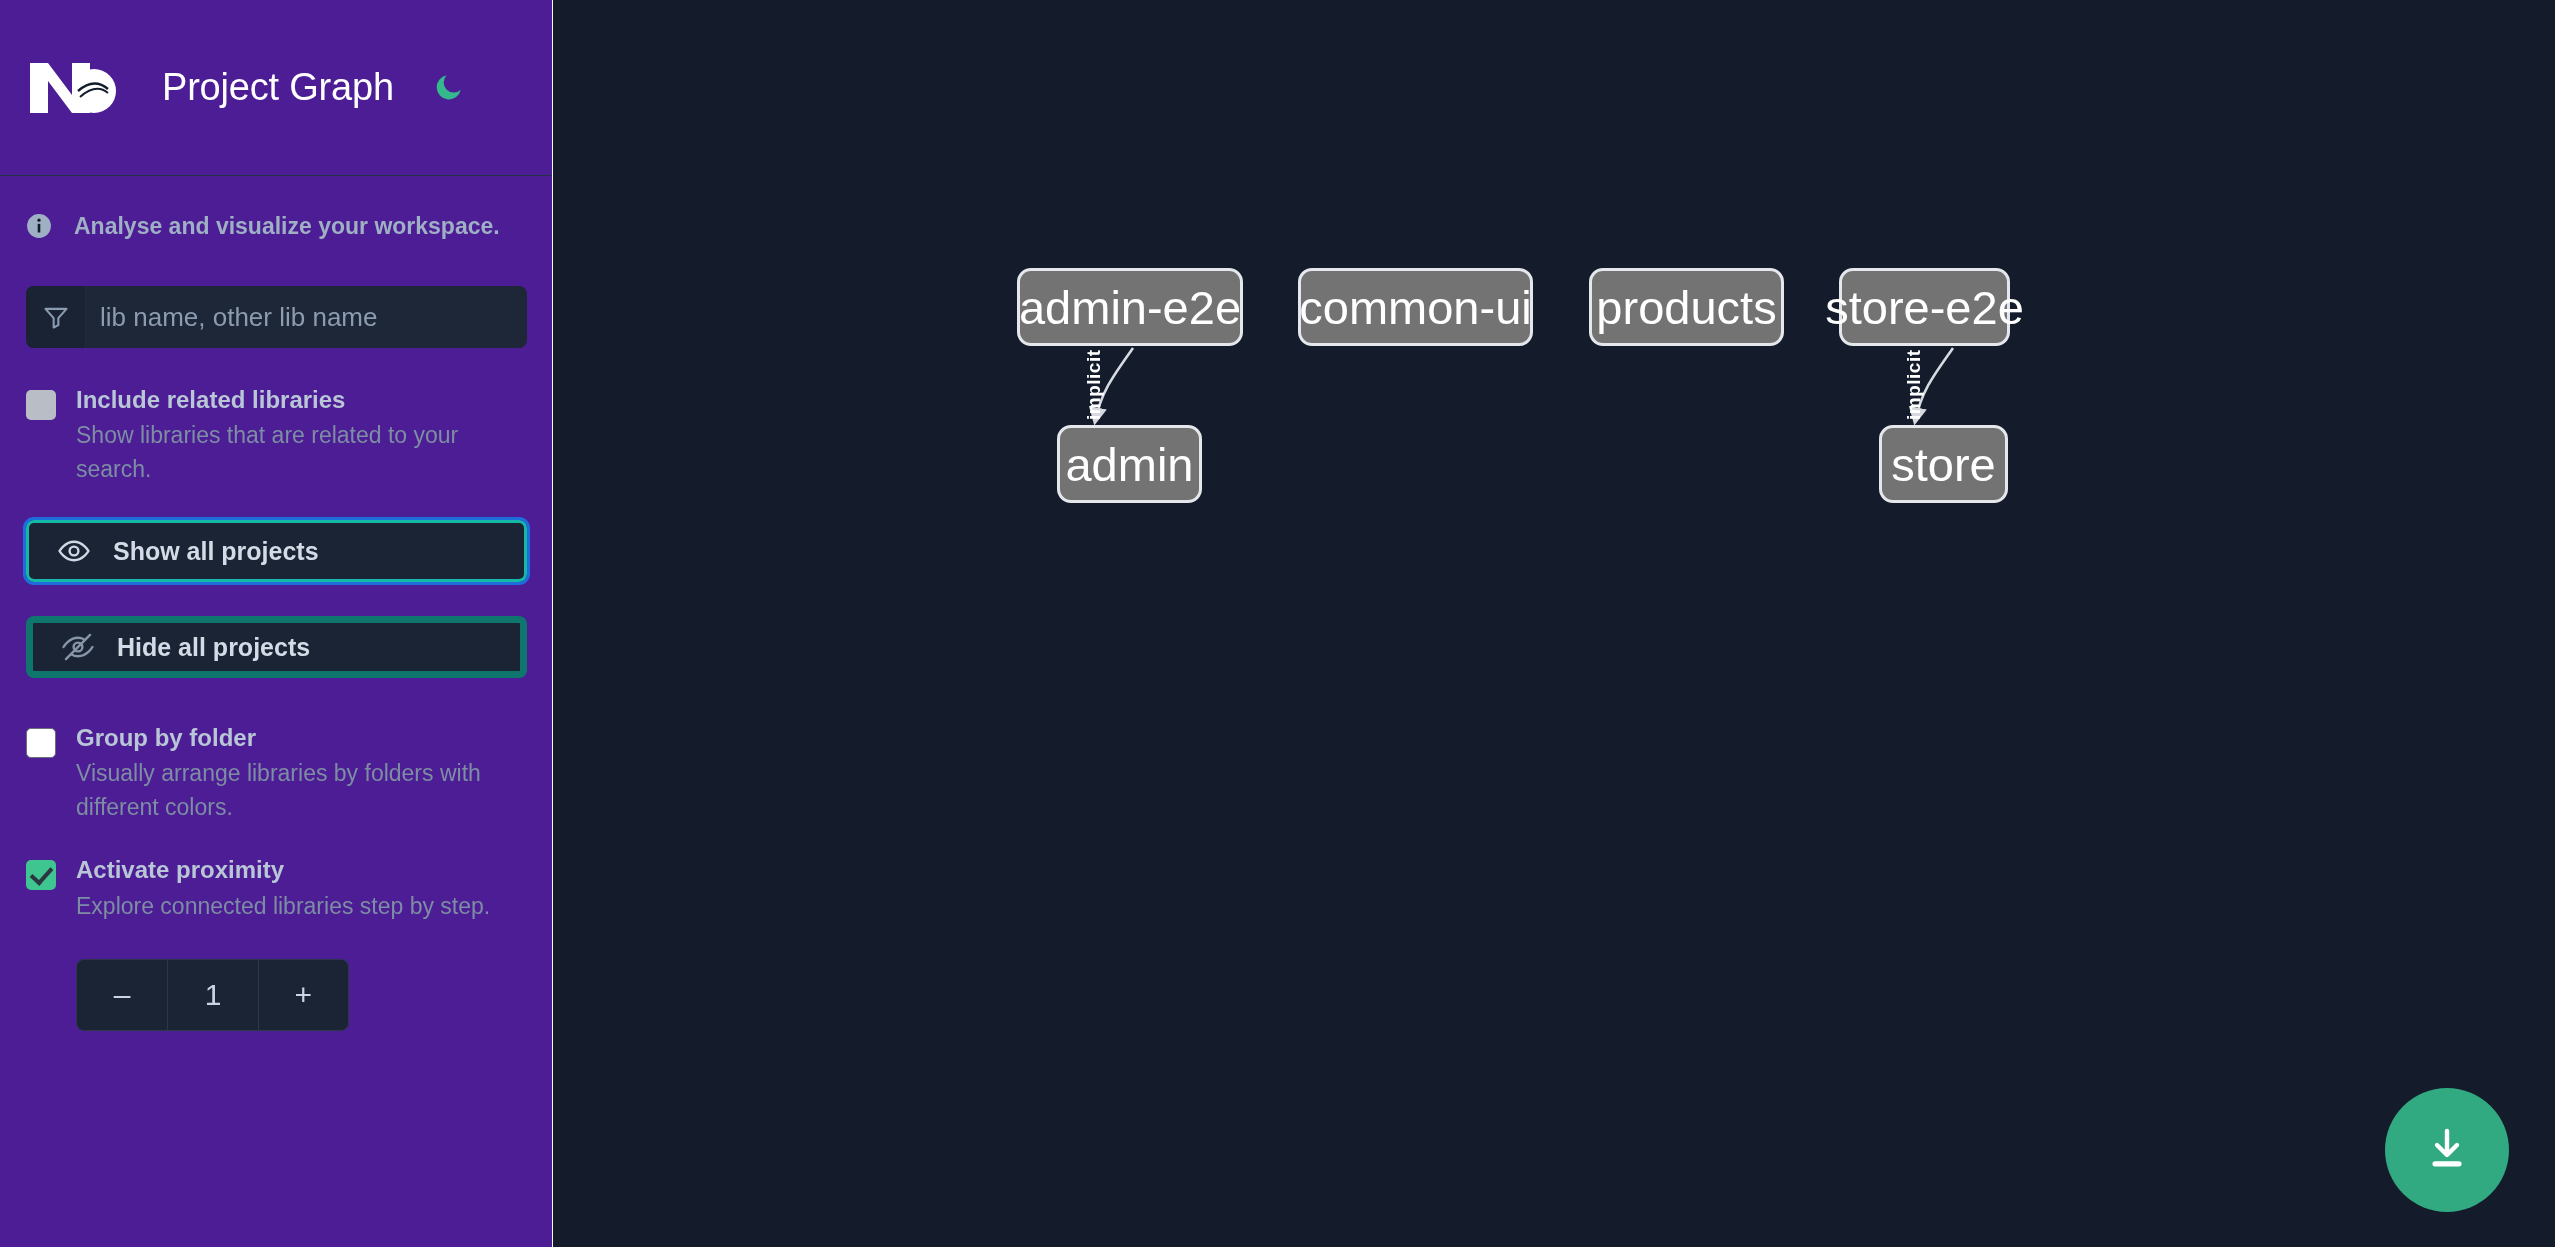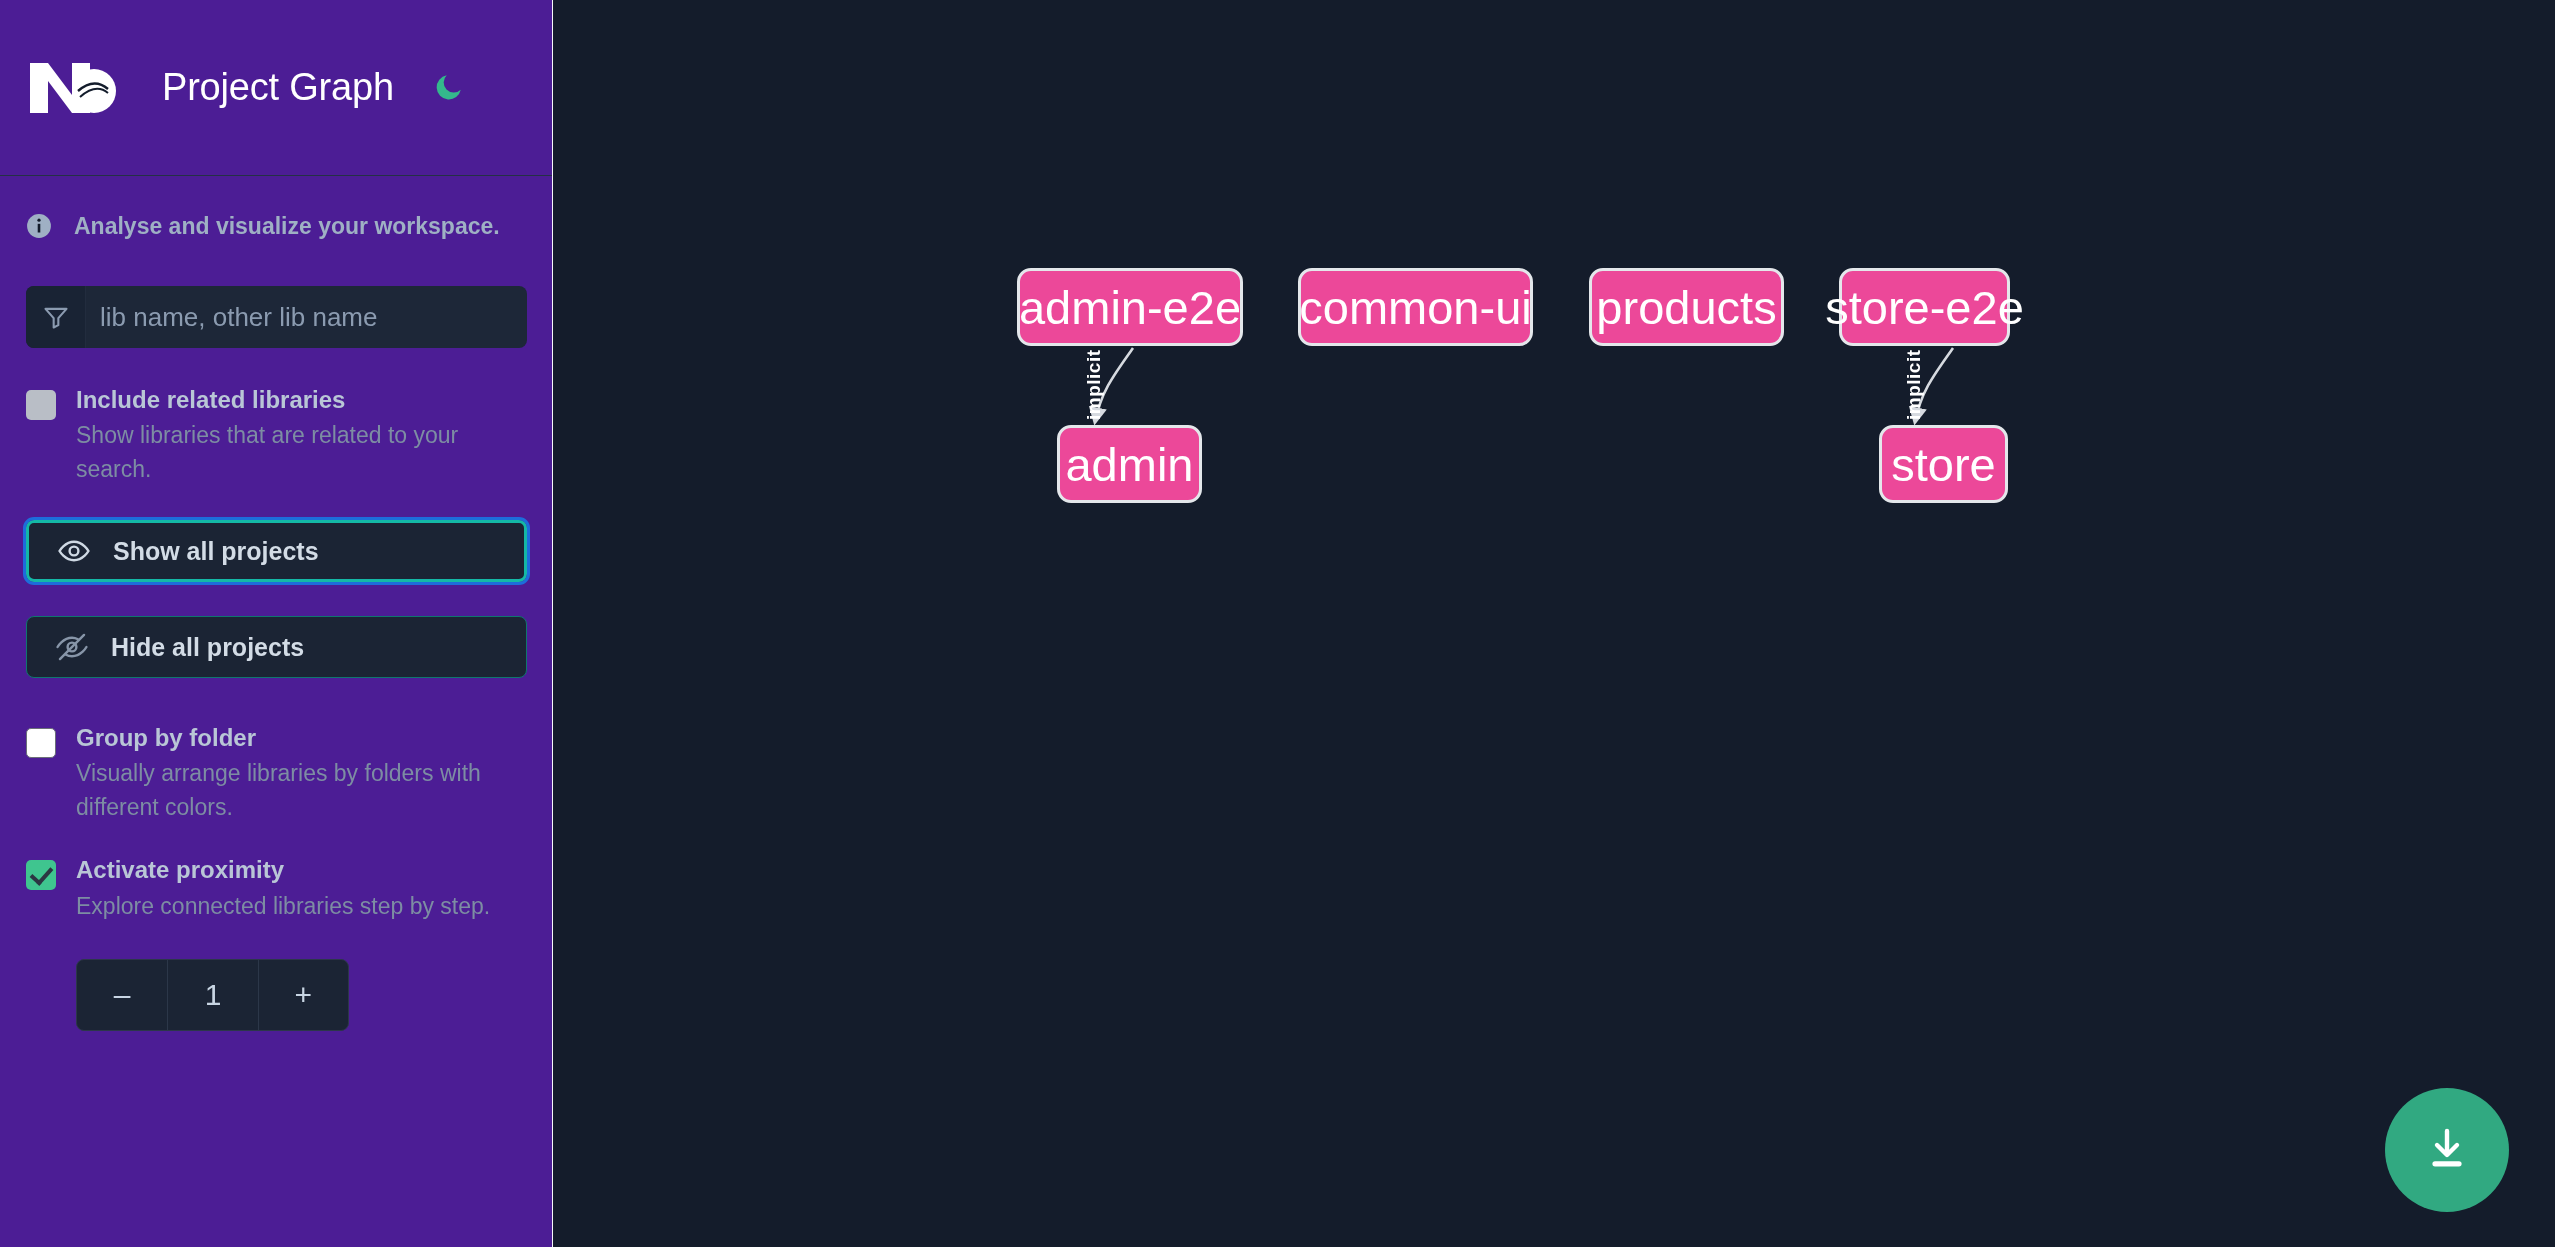--- a/index.html
+++ b/index.html
@@ -116,21 +116,21 @@
   
   .action-btn {
     position: relative;
     height: 62px;
     margin-top: 34px;
     border-radius: 8px;
     display: flex; align-items: center;
     padding-left: 28px;
     cursor: pointer;
     background: #1b2434;
-    border: 1px solid #0f766e;
+    border: 7px solid #0f766e;
   }
   .action-btn .lbl {
     color: #d3dce6; font-size: 25px; font-weight: bold;
     margin-left: 22px;
   }
   .action-btn.focused {
     border: 3px solid #14b8a6;
     outline: 3px solid #1d6ddb;
   }
   .eye-icon, .eye-off-icon { width: 34px; height: 34px; flex: 0 0 34px; }
@@ -166,21 +166,21 @@
   
   .graph {
     position: relative;
     flex: 1 1 auto;
     height: 1247px;
     background: #141c2b;
     overflow: hidden;
   }
   .node {
     position: absolute;
-    background: #ec4899;
+    background: #737373;
     border: 3px solid #e4e7eb;
     border-radius: 14px;
     display: flex; align-items: center; justify-content: center;
     color: #ffffff;
     font-size: 47px;
     font-family: "Liberation Sans", sans-serif;
     cursor: pointer;
     white-space: nowrap;
   }
   .edge-label {

